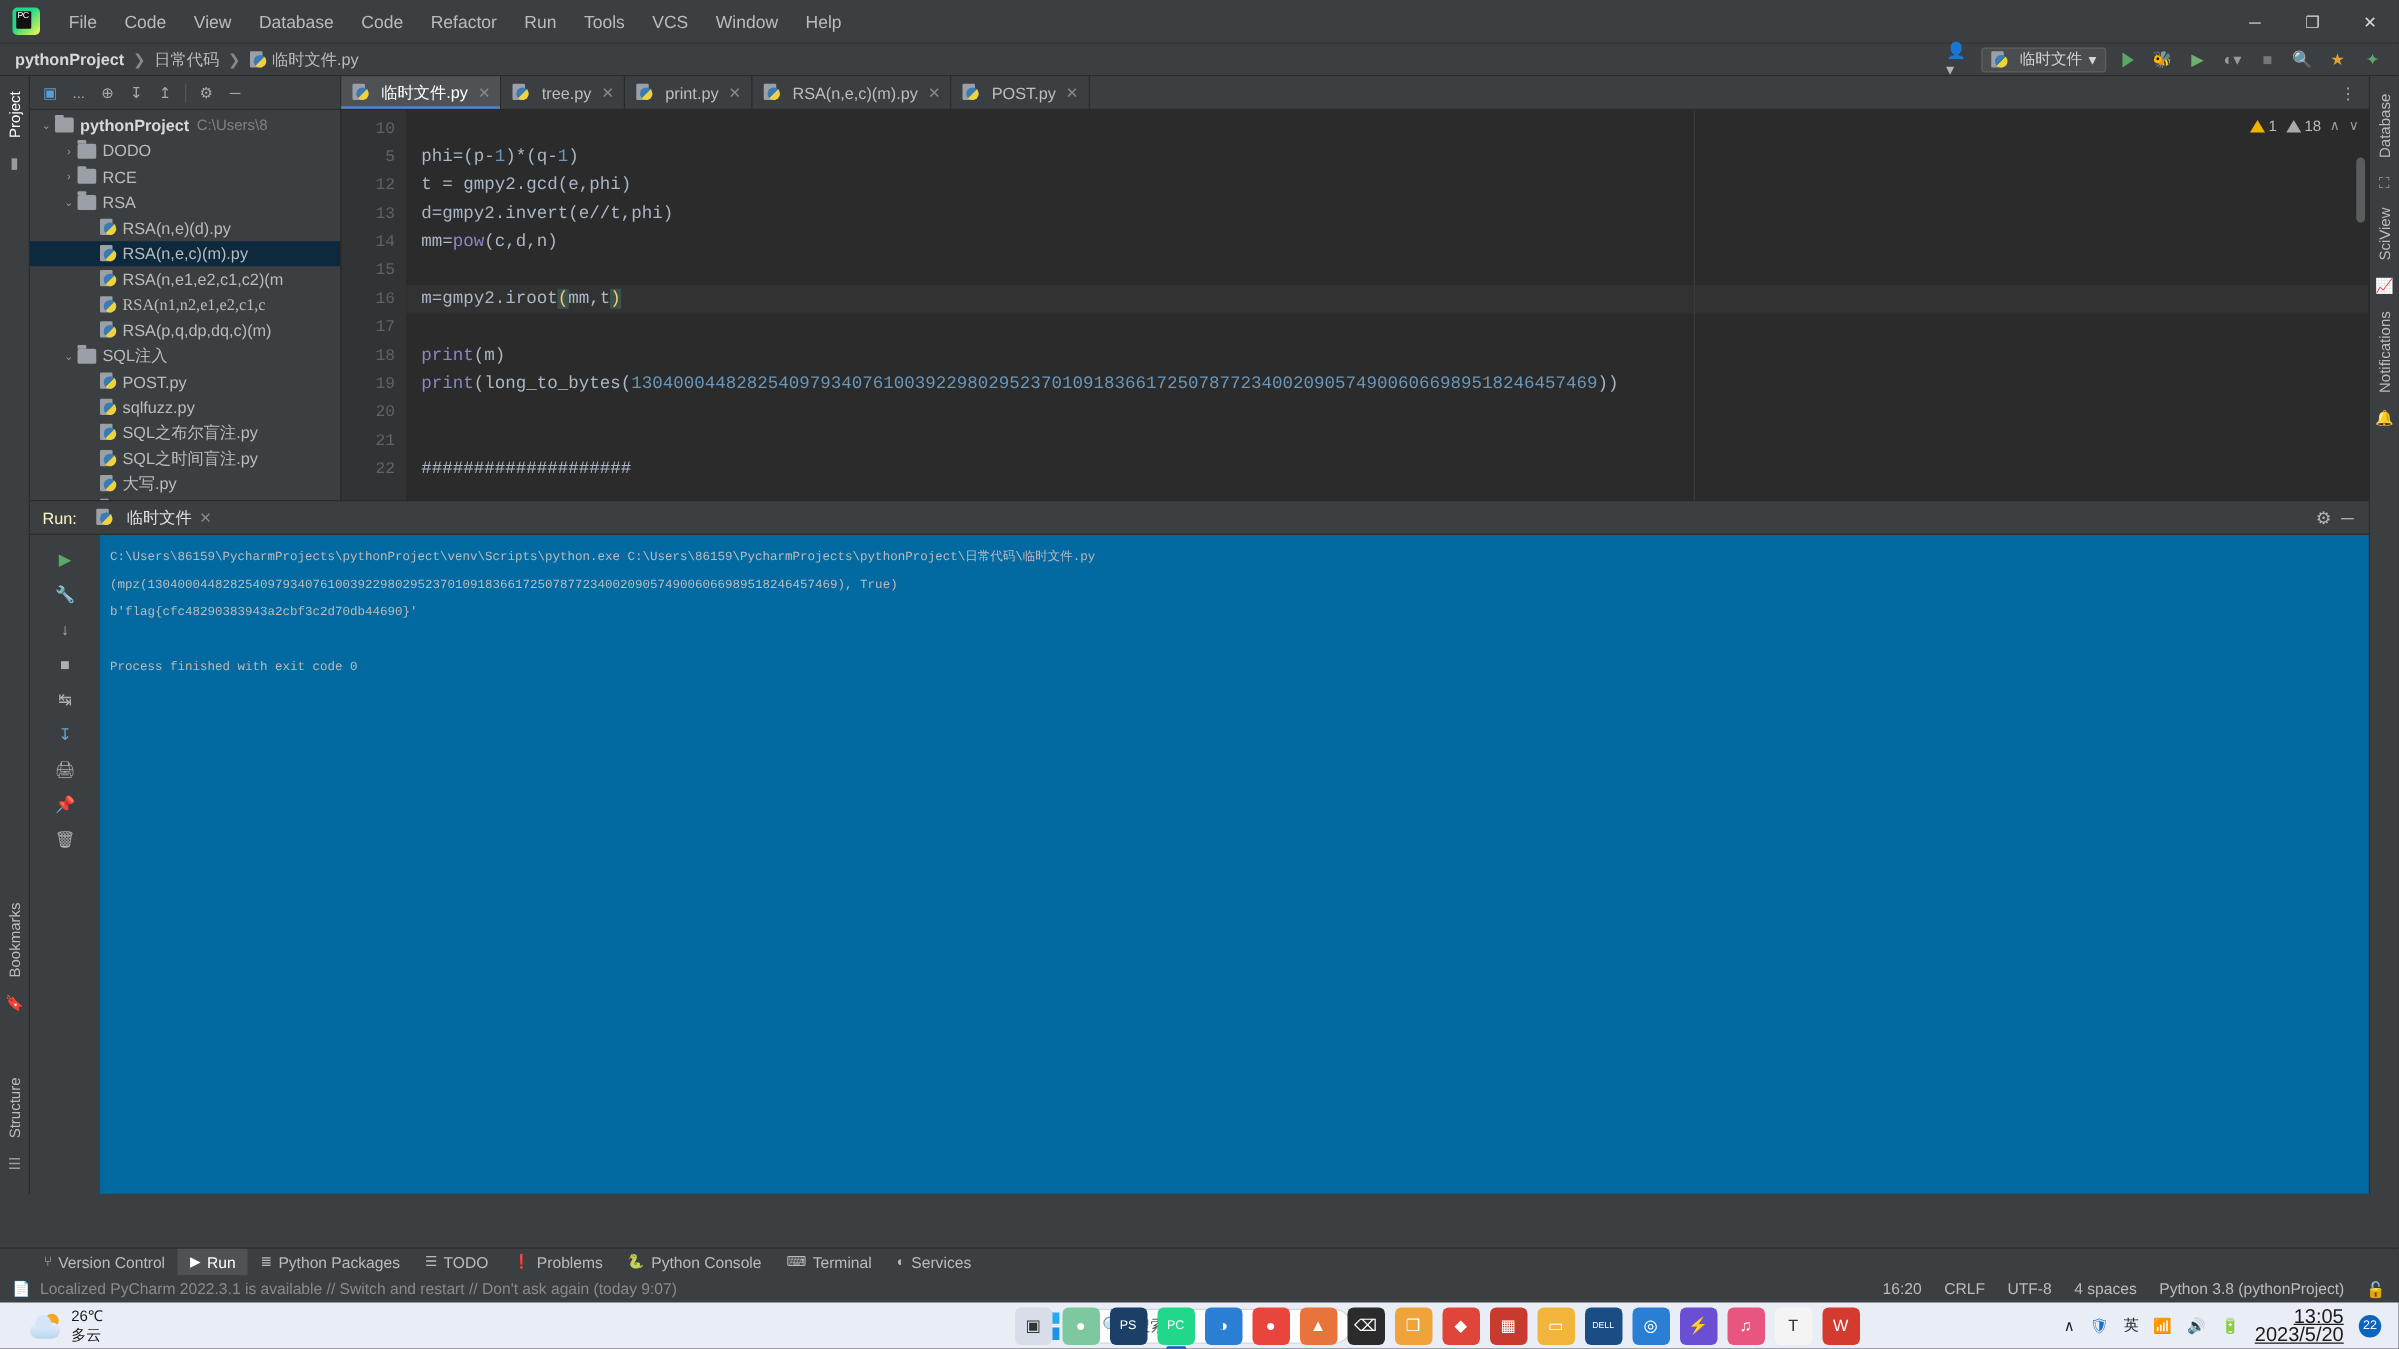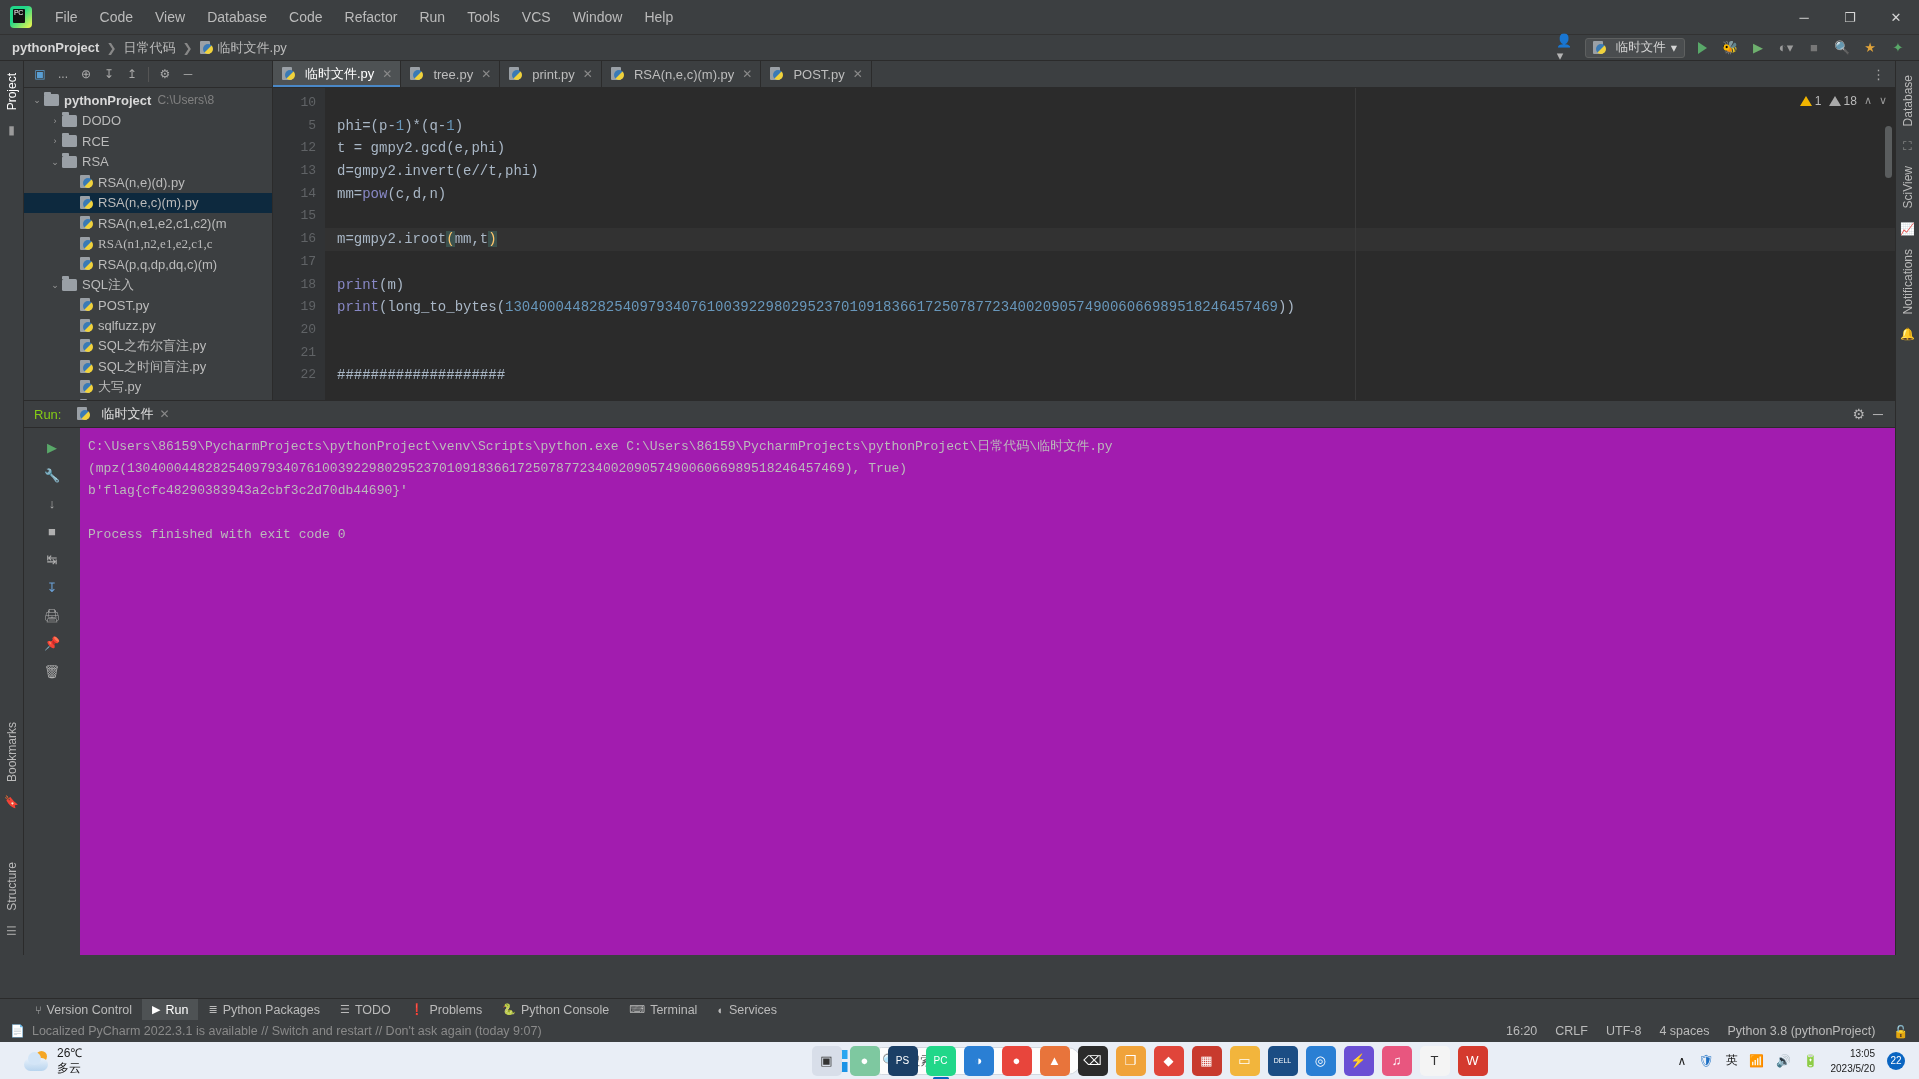--- a/index.html
+++ b/index.html
@@ -209,38 +209,38 @@
   
   .run-panel {
     position: absolute; left: 24px; right: 24px; bottom: 124px; top: 400px;
     background: #3c3f41; display: flex; flex-direction: column;
     border-top: 1px solid #2b2b2b;
   }
   .run-header {
     height: 27px; display: flex; align-items: center; padding-left: 10px;
     border-bottom: 1px solid #2b2b2b; gap: 10px;
   }
-  .run-label { font-size: 13px; color: #84cc16; }
+  .run-label { font-size: 13px; color: #fef9c3; }
   .run-tab {
     display: flex; align-items: center; gap: 6px; font-size: 13px; color: #e0e0e0;
     padding: 2px 6px;
   }
   .run-hdr-right { margin-left:auto; display:flex; align-items:center; gap:8px; padding-right:12px; }
   .run-body { flex: 1; display: flex; min-height: 0; }
   .run-gutter {
     width: 56px; background: #3c3f41; display: flex; flex-direction: column;
     align-items: center; padding-top: 6px; gap: 2px; flex: none;
   }
   .rg-ic {
     width: 26px; height: 26px; display:flex; align-items:center; justify-content:center;
     color: #b0b0b0; font-size: 13px;
   }
   .run-console {
-    flex: 1; background: #a21caf; font-family: "Liberation Mono", monospace;
-    font-size: 13px; color: #bbbbbb; padding: 8px 0 0 8px; overflow: hidden;
+    flex: 1; background: #0369a1; font-family: "Liberation Mono", monospace;
+    font-size: 10px; color: #bbbbbb; padding: 8px 0 0 8px; overflow: hidden;
     white-space: pre; line-height: 22px;
   }
 
   
   .tw-bar {
     position: absolute; left: 0; right: 0; bottom: 59px; height: 22px;
     background: #3c3f41; display: flex; align-items: center; padding-left: 25px;
     border-top: 1px solid #2b2b2b; gap: 0;
   }
   .tw-item {
@@ -295,21 +295,21 @@
   }
   .tbicon {
     width: 30px; height: 30px; border-radius: 5px; margin: 0 4px; position: relative;
     display: flex; align-items: center; justify-content: center; flex: none;
     font-size: 13px; color: #fff;
   }
   .tb-apps { position:absolute; left: 50%; transform: translateX(-50%); margin-left: 190px;
     display:flex; align-items:center; }
   .tray { margin-left: auto; display:flex; align-items:center; gap: 12px; padding-right: 8px;
     font-size: 12px; color: #1b1b1b; }
-  .tray-clock { text-align: right; line-height: 15px; font-size: 10px; color: #1b1b1b; }
+  .tray-clock { text-align: right; line-height: 15px; font-size: 16px; color: #1b1b1b; text-decoration: underline; }
   .badge-round {
     width: 18px; height: 18px; border-radius: 50%; background: #0a65c1; color: #fff;
     font-size: 10px; display:flex; align-items:center; justify-content:center;
   }
   .active-underline:after {
     content:""; position:absolute; bottom:-4px; left:50%; transform:translateX(-50%);
     width:16px; height:3px; border-radius:2px; background:#0a65c1;
   }
 </style>
 </head>

